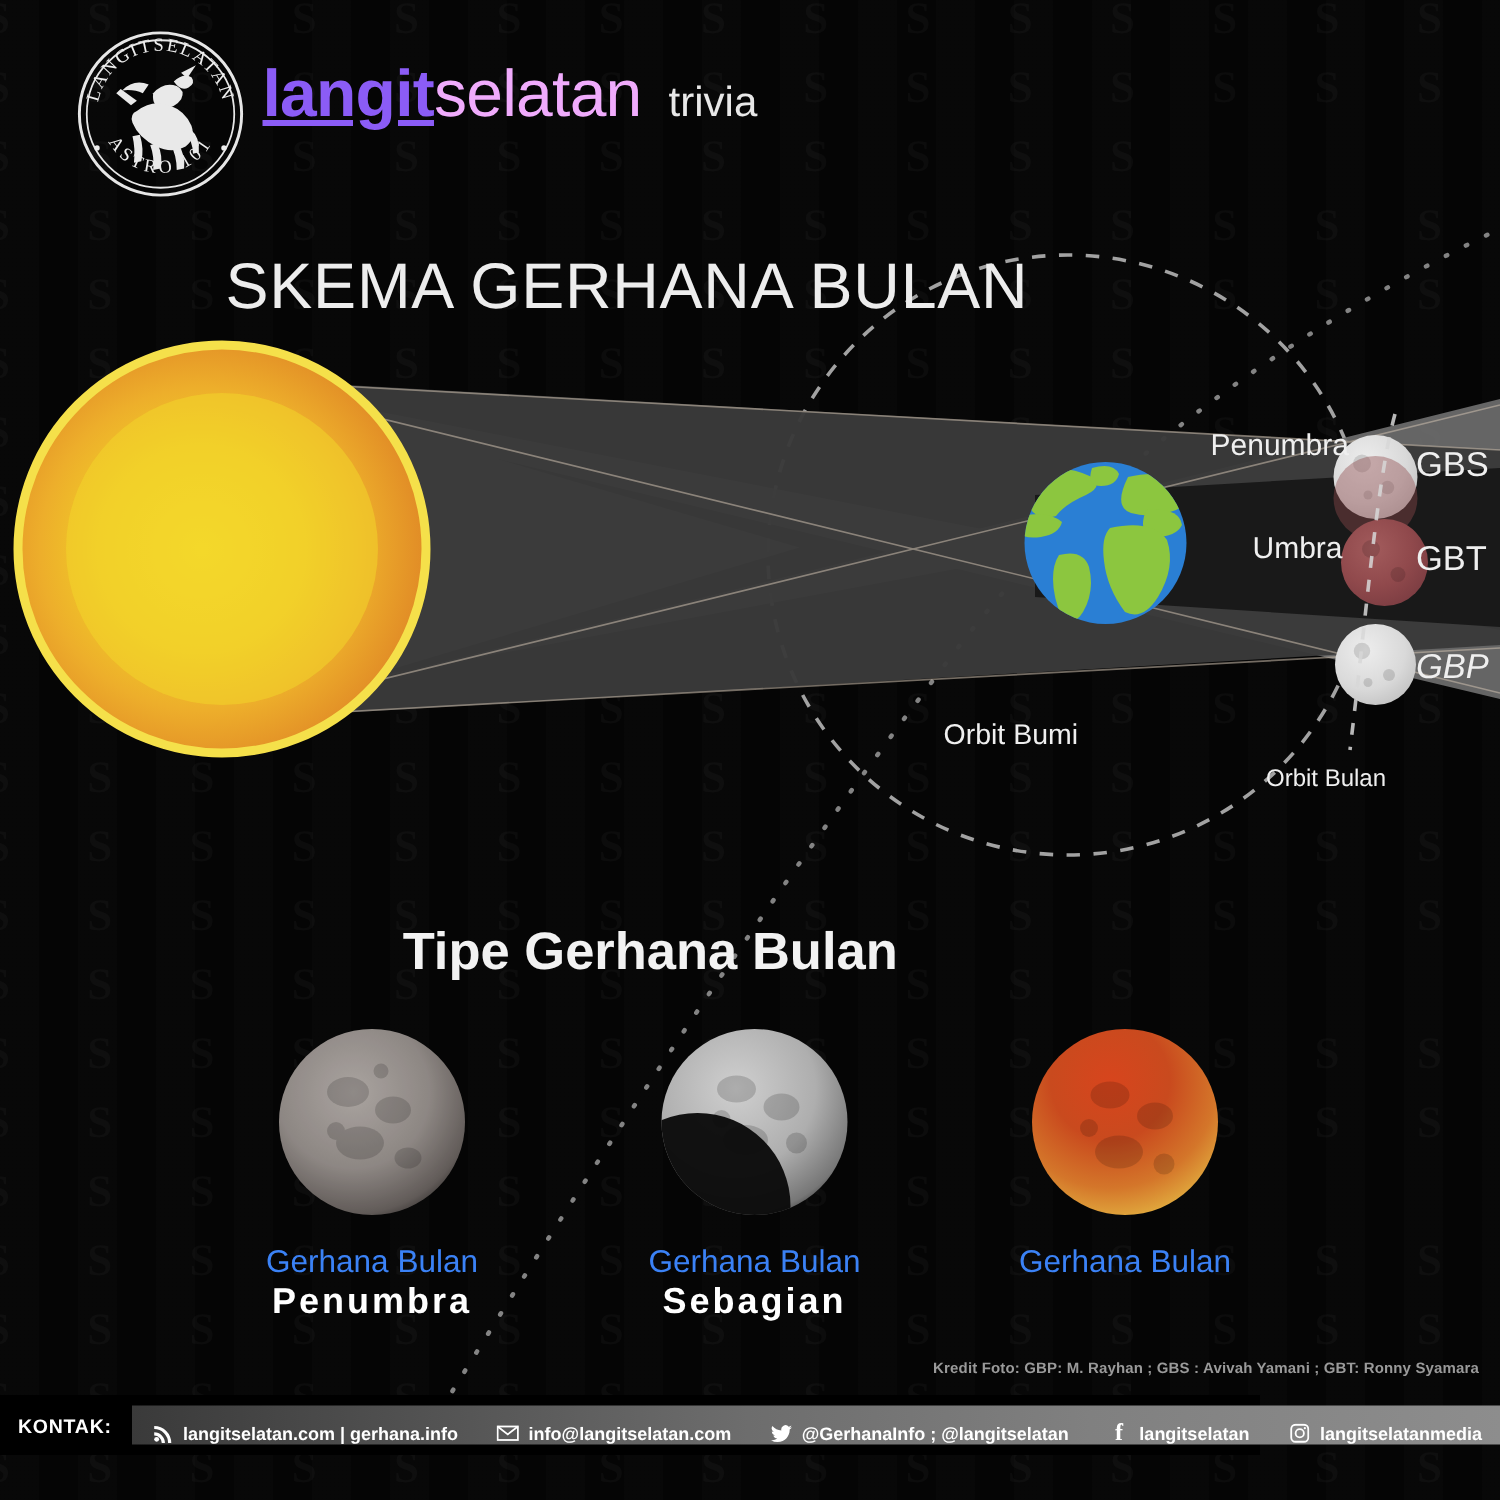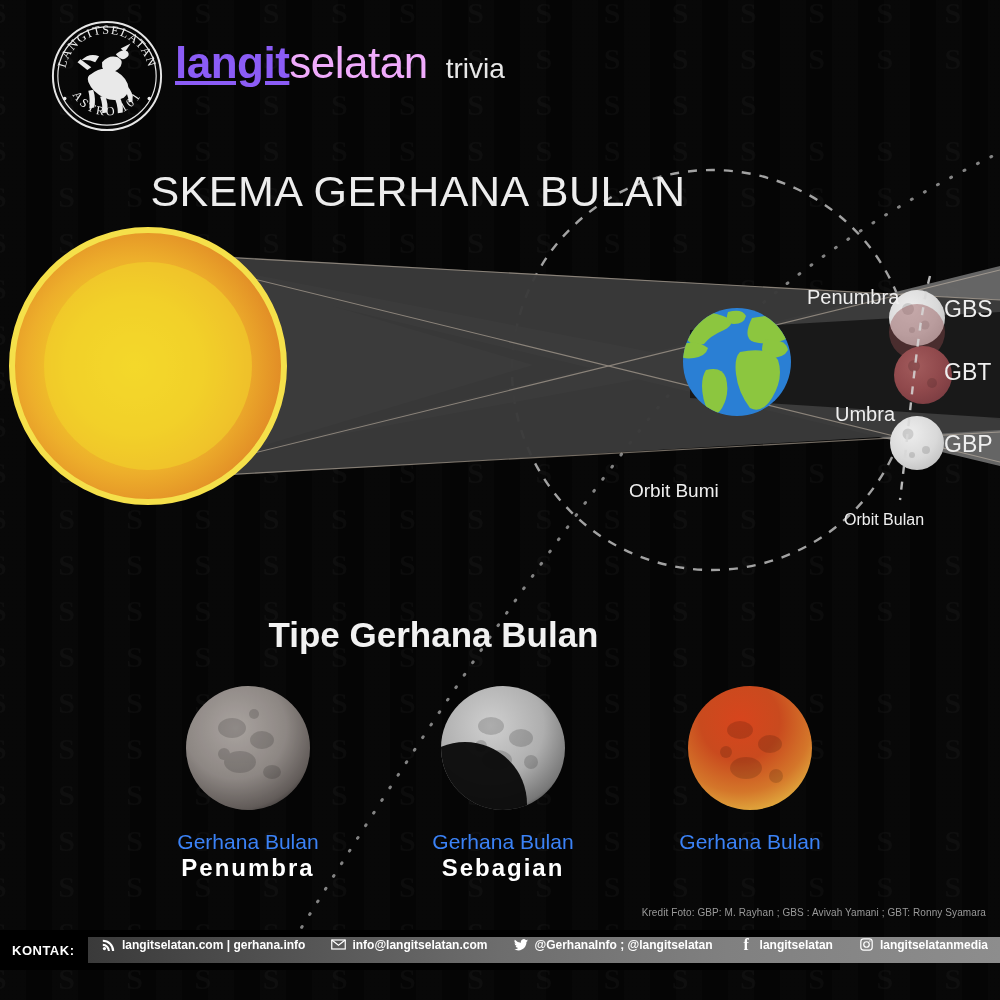--- a/index.html
+++ b/index.html
@@ -47,46 +47,46 @@
     font-size:43px;color:#ededed;letter-spacing:0.5px;font-weight:400;
   }
   #types-title{
     position:absolute;left:0;top:615px;width:867px;text-align:center;z-index:6;
     font-size:35px;color:#f2f2f2;font-weight:bold;letter-spacing:0px;
   }
 
   
   .dlabel{position:absolute;z-index:7;color:#efefef;font-weight:400;white-space:nowrap;}
   #lbl-penumbra{left:807px;top:286px;font-size:20px;}
-  #lbl-umbra{left:835px;top:355px;font-size:20px;margin-top:48px;}
+  #lbl-umbra{left:835px;top:355px;font-size:20px;}
   #lbl-gbs{left:944px;top:296px;font-size:23px;}
   #lbl-gbt{left:944px;top:359px;font-size:23px;}
-  #lbl-gbp{left:944px;top:431px;font-size:23px;}
+  #lbl-gbp{left:944px;top:431px;font-size:23px;font-style:italic;}
   #lbl-orbitbumi{left:629px;top:452px;font-size:19px;margin-top:28px;}
   #lbl-orbitbulan{left:844px;top:511px;font-size:16px;}
 
   
   .card{position:absolute;width:260px;text-align:center;z-index:6;}
   #card0{left:118px;top:680px;}
   #card1{left:373px;top:680px;}
   #card2{left:620px;top:680px;}
   .card .disc{margin:0 auto;position:relative;}
   .card .cap1{font-size:21px;color:#3b82f6;margin-top:14px;line-height:1.15;}
   .card .cap2{font-size:24px;color:#ffffff;font-weight:bold;letter-spacing:2px;line-height:1.2;}
 
   
   #credit{position:absolute;right:14px;top:907px;z-index:7;
-    font-size:10px;color:#9a9a9a;white-space:nowrap;font-weight:normal;letter-spacing:0.1px;}
+    font-size:10px;color:#9a9a9a;white-space:nowrap;font-weight:bold;letter-spacing:0.1px;}
 
   
   #contactbar{position:absolute;left:0;top:930px;width:840px;height:40px;z-index:8;
     background:#000;display:flex;align-items:center;}
   #kontak-label{width:88px;flex:0 0 88px;color:#ffffff;font-size:13px;font-weight:bold;
     letter-spacing:0.5px;padding-left:12px;box-sizing:border-box;}
-  #contact-items{flex:1 1 auto;height:26px;display:flex;align-items:flex-start;
+  #contact-items{flex:1 1 auto;height:26px;display:flex;align-items:flex-end;
     background:linear-gradient(90deg,#3a3a3a 0%,#6d6d6d 45%,#808080 70%,#8d8d8d 100%);}
   .citem{display:flex;align-items:center;gap:6px;color:#ffffff;font-size:12px;
     font-weight:bold;white-space:nowrap;padding:0 13px;}
   .citem .ic{display:inline-flex;align-items:center;justify-content:center;
     width:15px;height:15px;color:#fff;font-size:13px;line-height:1;}
 
   
   svg{display:block;}
   .crater{fill:#000;opacity:.13;}
 </style>

